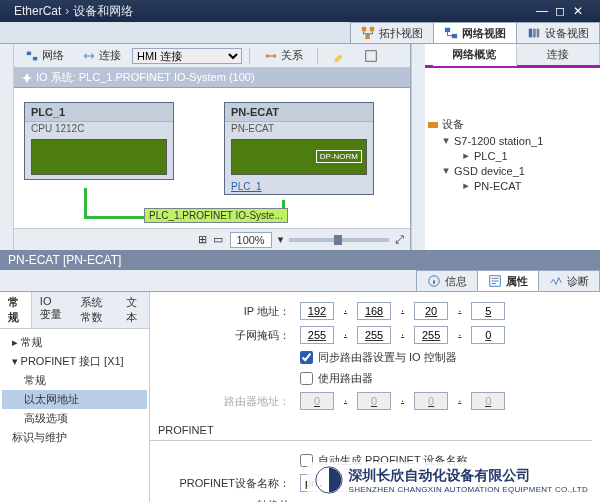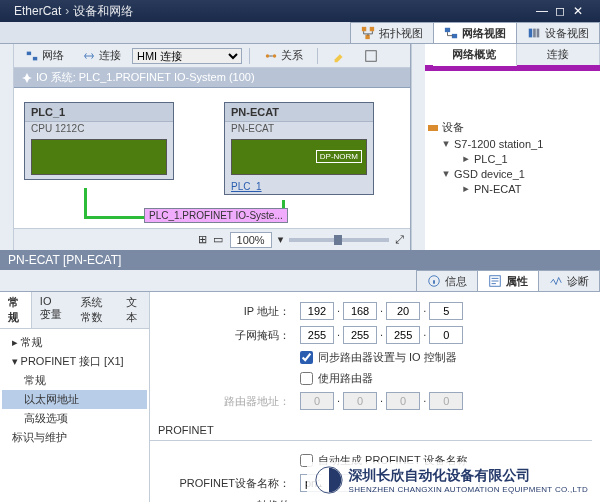--- a/index.html
+++ b/index.html
@@ -25,27 +25,27 @@
 .pin { width:10px;height:10px; }
 
 .canvas { flex: 1; background: #fff; position: relative; overflow: hidden; }
 .device { position: absolute; border: 1px solid #5a6a85; background: #d6dde8; width: 150px; }
 .device .hdr { background: #c5cedd; padding: 3px 6px; font-weight: bold; font-size: 11px; border-bottom: 1px solid #aab5c8; }
 .device .sub { padding: 1px 6px; font-size: 10px; color: #555; }
 .device .img { height: 36px; background: #4d7c0f; margin: 4px 6px; border: 1px solid #555; position:relative; }
 .dpnorm { position:absolute; right:4px; top:10px; font-size:8px; color:#fff; border:1px solid #fff; padding:1px 3px; }
 .link { color: #2a5db0; text-decoration: underline; padding: 2px 6px; font-size: 10px; cursor: default; }
 .wire { position: absolute; background: #2dbb3a; }
-.wire-lbl { position:absolute; background:#f0abfc; border:1px solid #7a8396; padding:1px 4px; font-size:10px; }
+.wire-lbl { position:absolute; background:#bef264; border:1px solid #7a8396; padding:1px 4px; font-size:10px; }
 .zoombar { height: 22px; background: #e8edf3; border-top: 1px solid #c3ccd9; display: flex; align-items: center; justify-content: flex-end; gap: 6px; padding: 0 6px; }
 .zoomslider { width: 100px; height: 4px; background: #b7c1d1; position: relative; }
 .zoomslider .thumb { position: absolute; top: -3px; width: 8px; height: 10px; background: #6a7a95; left: 45%; }
 
 .side-col { width: 175px; display: flex; flex-direction: column; background: #fff; }
-.side-tabs { display: flex; border-bottom: 6px solid #a21caf; padding-left: 8px; }
+.side-tabs { display: flex; border-bottom: 3px solid #a21caf; padding-left: 8px; }
 .side-tabs .stab { flex:1; text-align:center; padding: 3px 0; background:#e8edf3; border-right:1px solid #c3ccd9; cursor:default; }
 .side-tabs .stab.active { background:#fff; font-weight:bold; border-bottom:1px solid #fff; margin-bottom:-1px; }
 .tree { flex:1; overflow:auto; padding: 4px 2px; font-size: 11px; margin-top: 44px; }
 .tree-row { display:flex; align-items:center; gap:3px; padding:1px 0; white-space:nowrap; cursor:default; }
 .caret { width:10px; text-align:center; color:#555; }
 .ticon { width:12px;height:12px; }
 
 .insp-title { background: #7a8aa5; color: #fff; padding: 3px 8px; font-size: 12px; }
 .insp-tabs { background:#e8edf3; border-bottom:1px solid #9aa8bd; height:22px; display:flex; justify-content:flex-end; }
 .insp-tabs .itab { padding:2px 10px; border:1px solid #9aa8bd; border-bottom:none; margin-left:-1px; display:flex; align-items:center; gap:4px; cursor:default; }
@@ -57,21 +57,21 @@
 .nav-tabs .ntab { padding:3px 8px; cursor:default; }
 .nav-tabs .ntab.active { background:#fff; font-weight:bold; border-right:1px solid #c3ccd9; }
 .nav-tree { flex:1; padding:4px 2px; font-size:11px; }
 .nav-tree .nrow { padding:2px 4px 2px 10px; cursor:default; }
 .nav-tree .nrow.l2 { padding-left: 22px; }
 .nav-tree .nrow.sel { background:#b8cde8; }
 
 .form-col { flex:1; overflow:auto; padding: 10px 8px 10px 0; }
 .form-row { display:flex; align-items:center; margin-bottom:6px; }
 .form-row .lbl { width: 150px; text-align:right; padding-right:10px; color:#333; }
-.ipbox { display:flex; gap:1px; }
+.ipbox { display:flex; gap:8px;text-decoration:underline; }
 .ipbox input { width:34px; border:1px solid #9aa8bd; text-align:center; font-size:11px; padding:2px 0; }
 .ipbox span { padding:0 2px; }
 .chk { width:13px;height:13px; margin-right:5px; accent-color:#2a5db0; }
 .disabled .ipbox input { background:#eee; color:#aaa; }
 .section-h { font-weight:normal; border-bottom:1px solid #c3ccd9; padding:4px 0 4px 8px; margin:10px 0 12px; }
 .txt { border:1px solid #9aa8bd; padding:2px 4px; width:180px; font-size:11px; }
 
 .watermark { position:absolute; right:4px; bottom:4px; display:flex; align-items:center; gap:6px; background:rgba(255,255,255,.85); padding:4px 8px; }
 .watermark .logo { width:28px;height:28px; }
 .watermark .cn { font-size:14px; color:#253a6b; font-weight:bold; }

